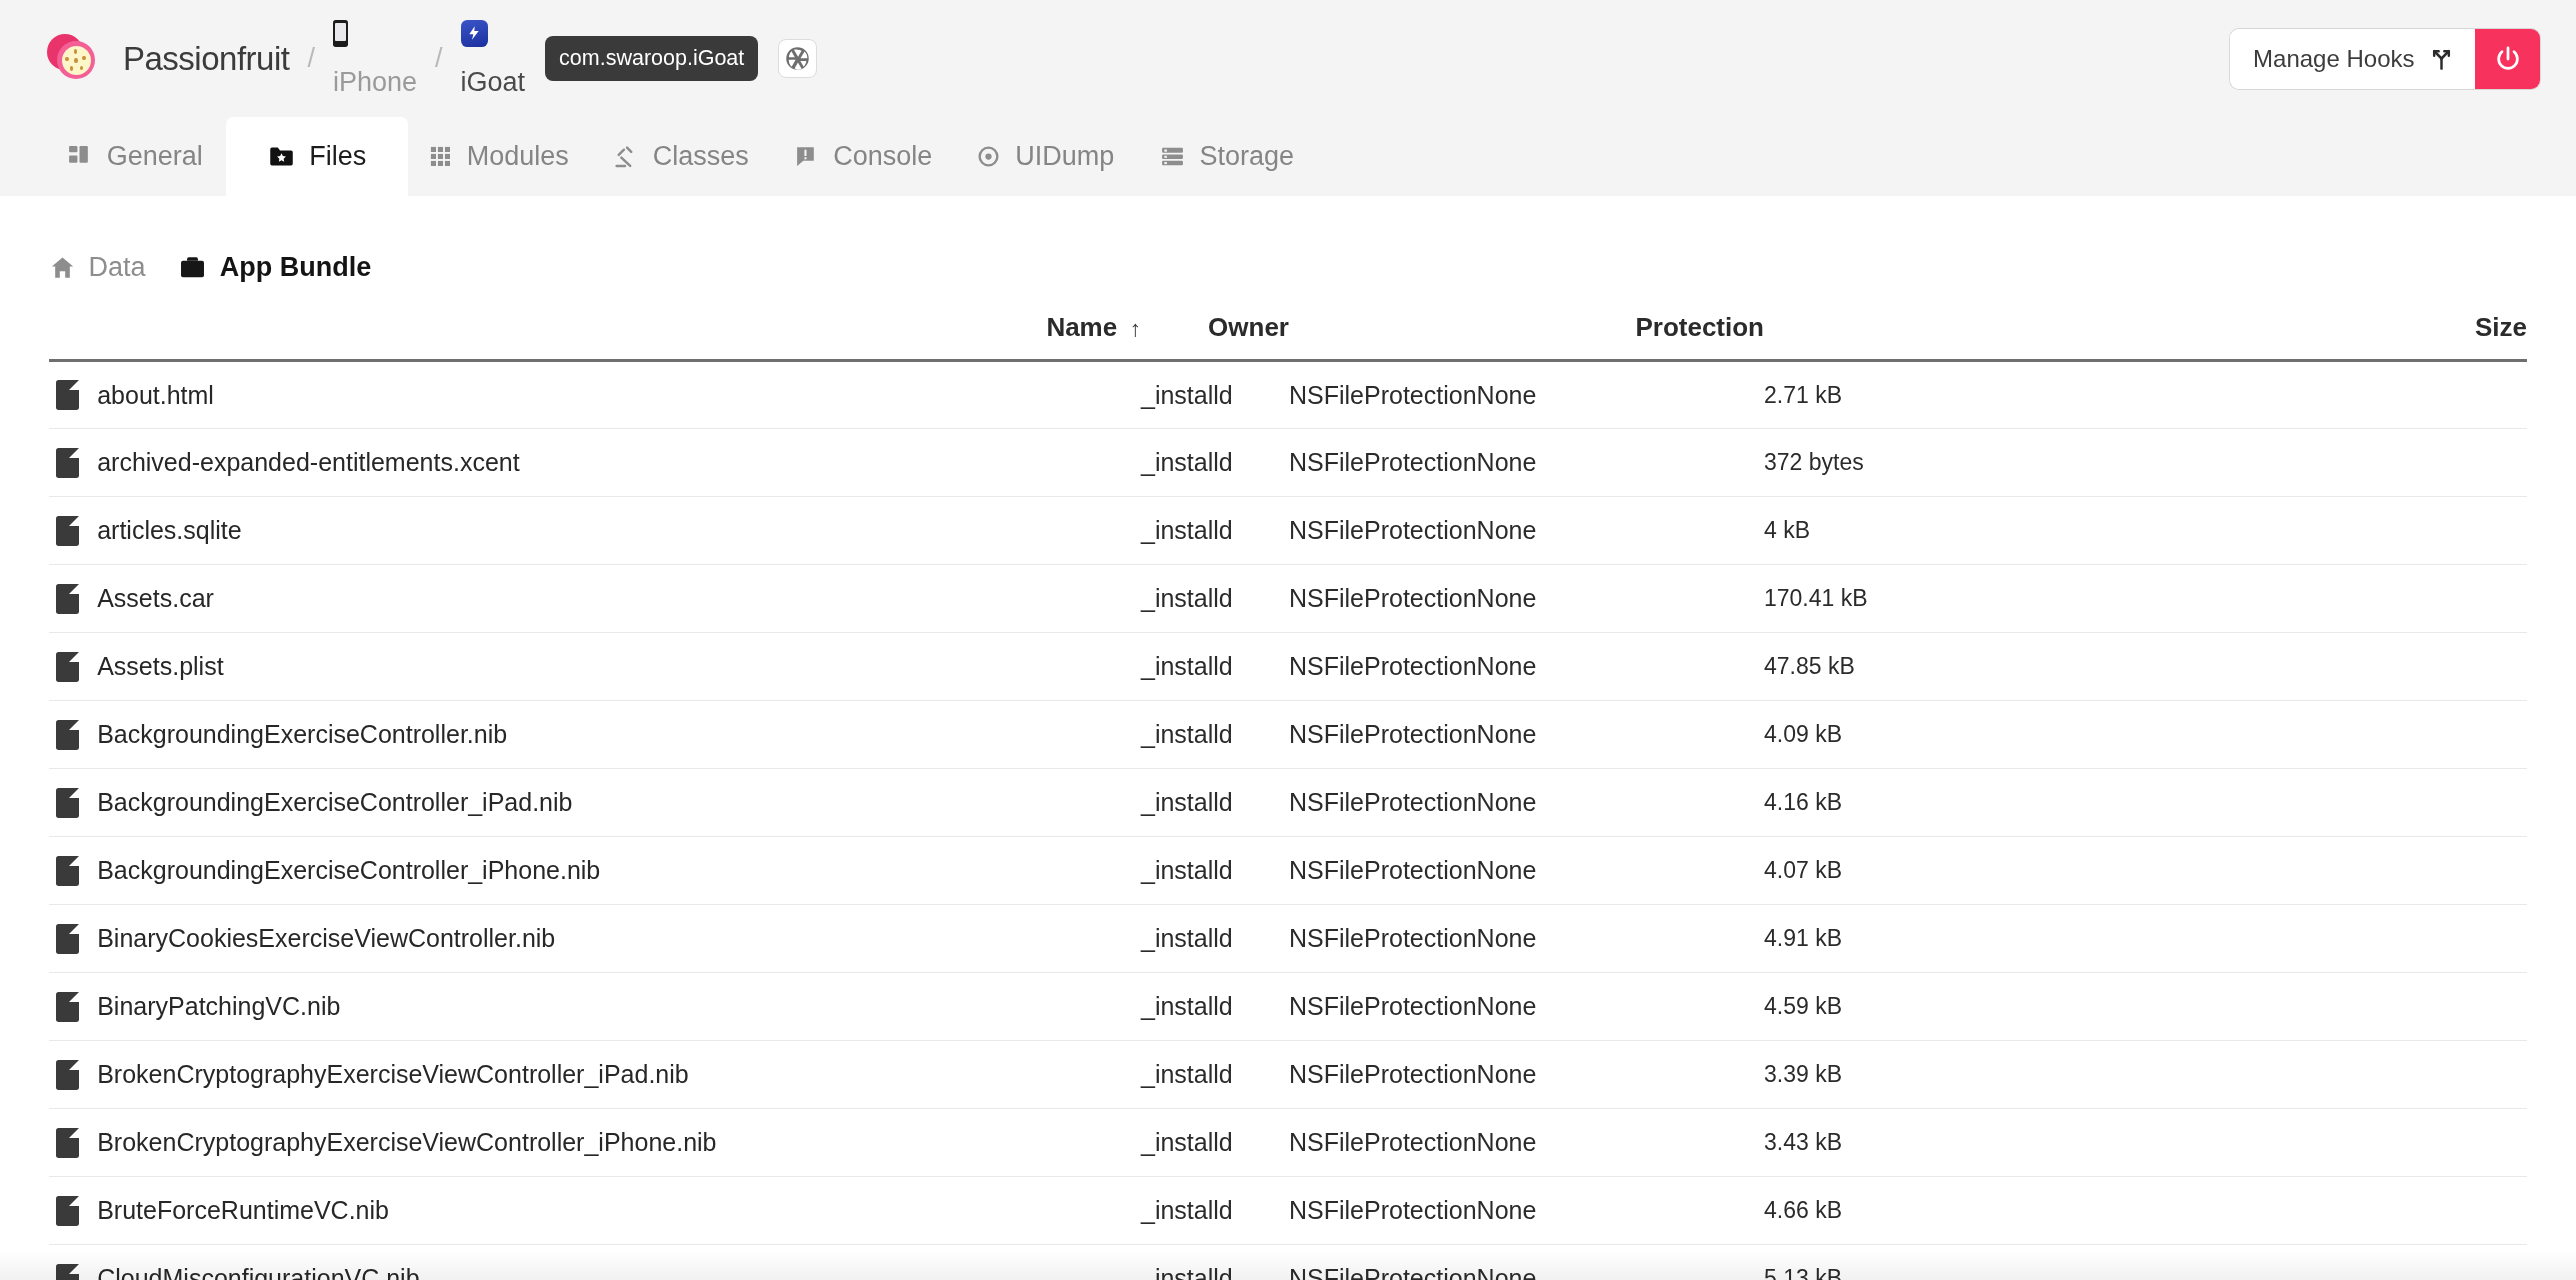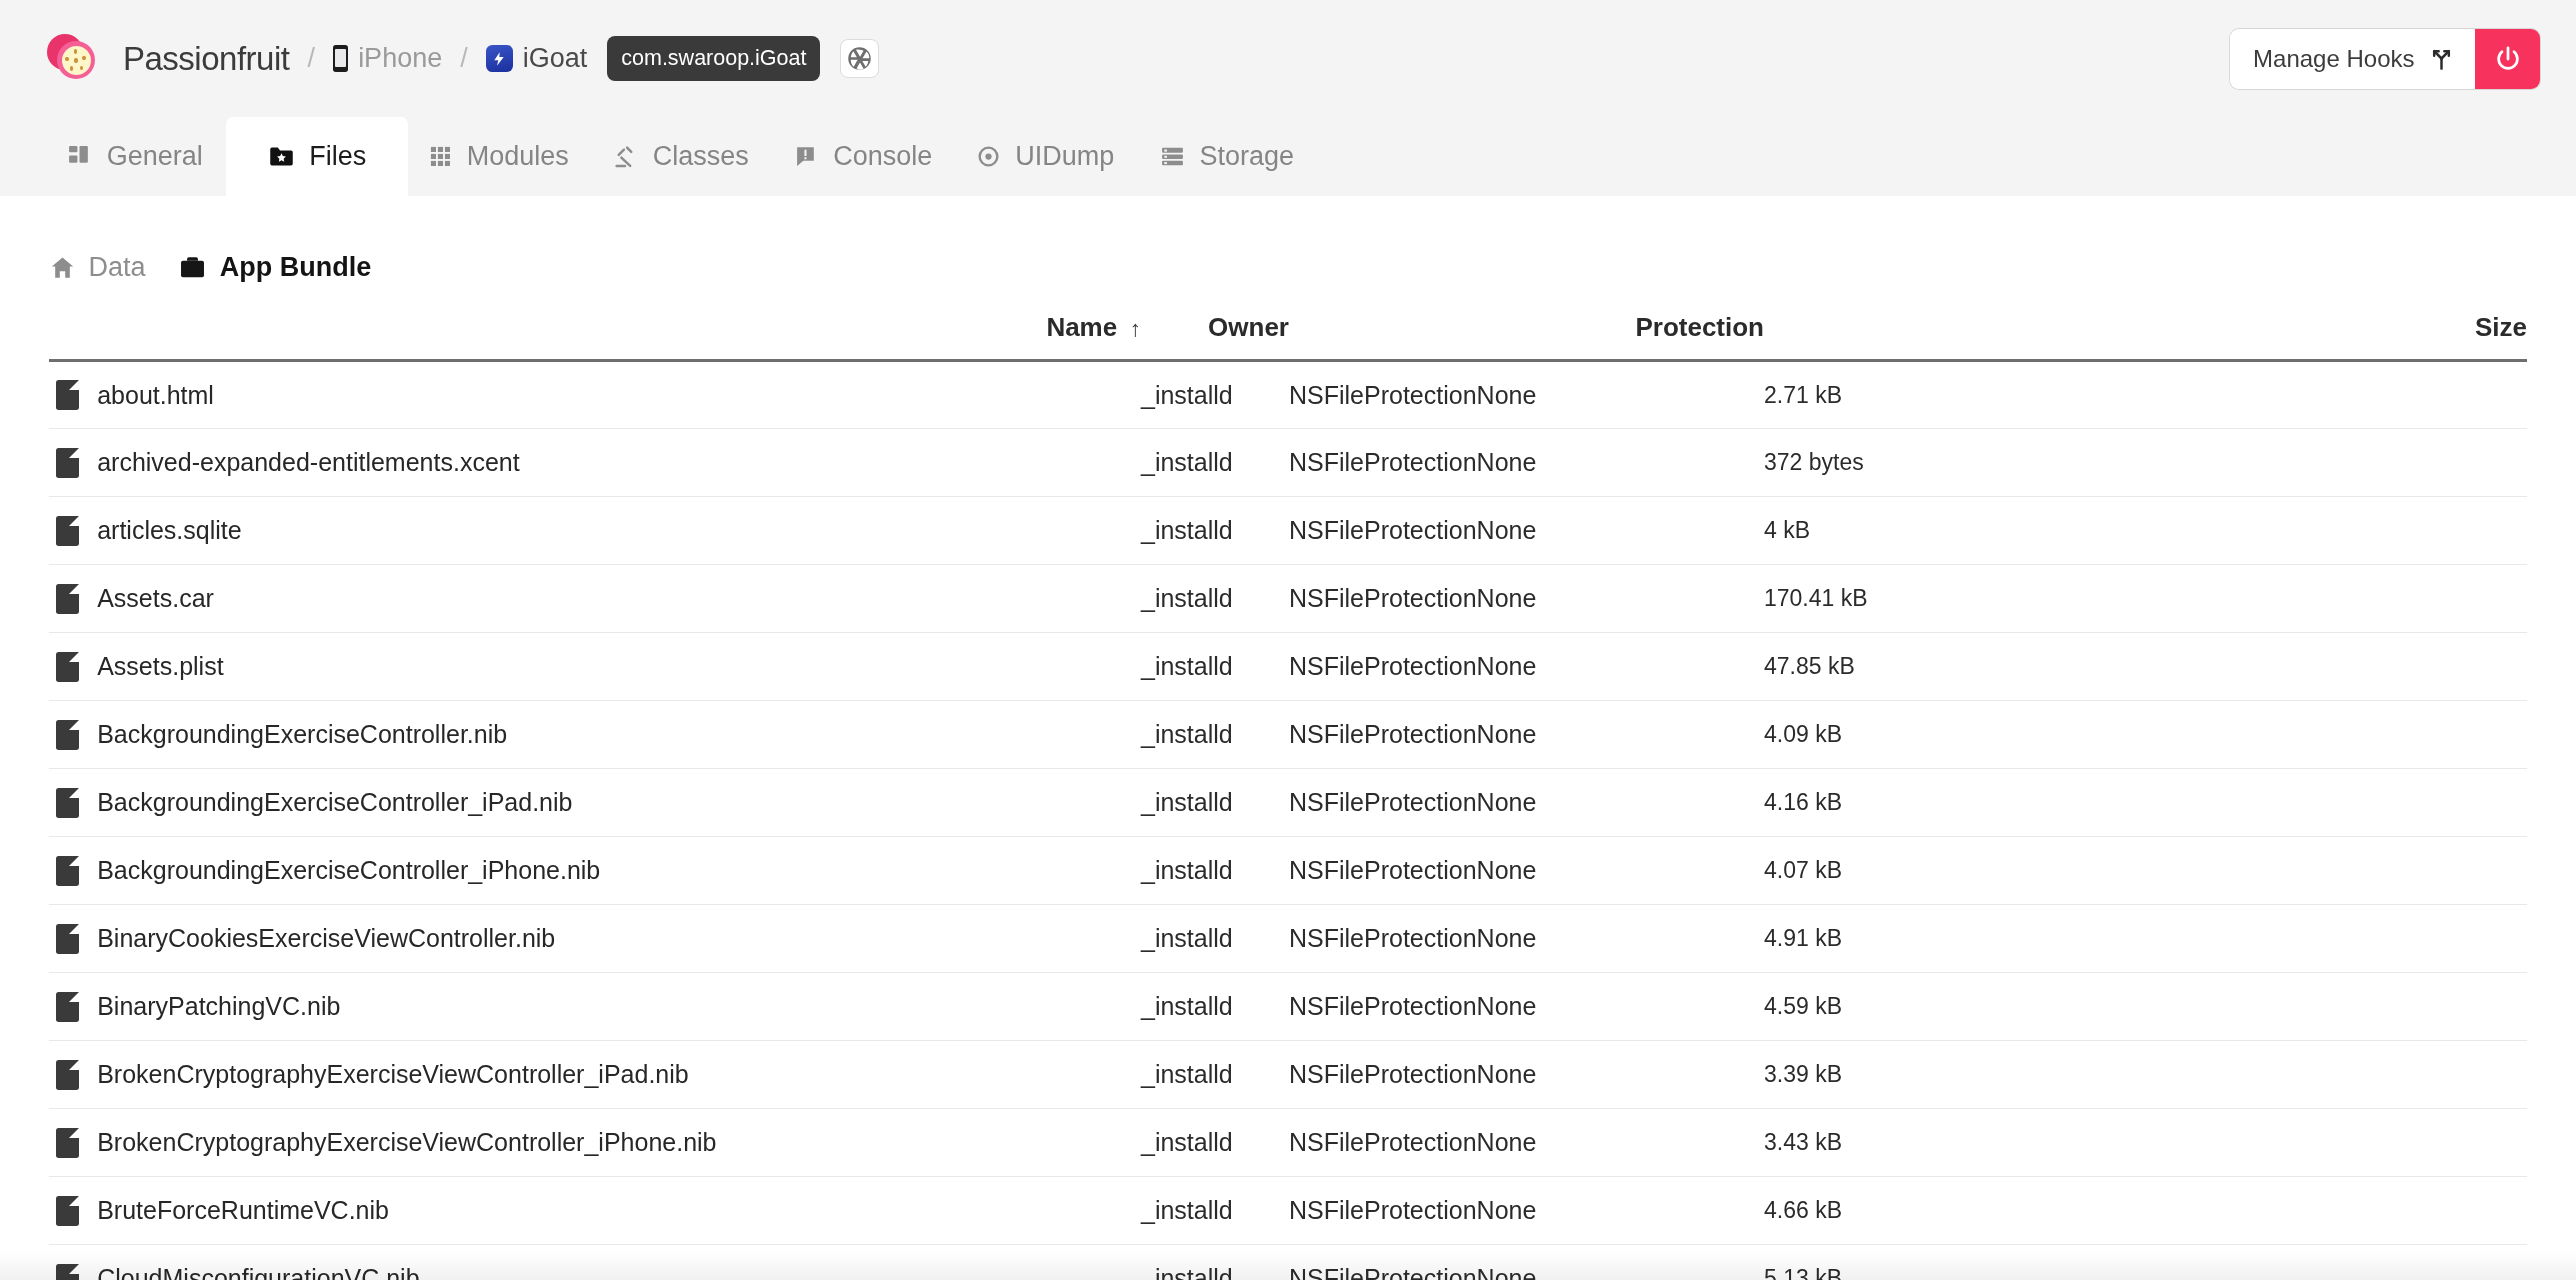--- a/index.html
+++ b/index.html
@@ -37,21 +37,21 @@
     width:29px; height:29px; border-radius:50%;
     background:#fcf6c8; position:relative;
   }
   .seed{ position:absolute; width:3.6px; height:4.5px; border-radius:50%; background:#c8913c; }
   .brandname{
     font-size:33px; font-weight:400; color:#3b3b3b;
     letter-spacing:-0.5px;
   }
   .slash{ color:#b9b9b9; font-size:27px; margin:0 18px; font-weight:300; }
 
-  .crumb{ display:flex; align-items:center; gap:10px; }
+  .crumb{ display:flex; align-items:flex-start; gap:20px;flex-direction:column; }
   .crumb-txt{ font-size:27px; color:#9a9a9a; }
   .crumb-txt.dark{ color:#4a4a4a; }
 
   .icon-phone{
     width:15.2px; height:27px; border-radius:2.7px;
     background:#1c1c1c; position:relative;
   }
   .icon-phone:after{
     content:""; position:absolute; left:2.2px; top:3.6px;
     width:10.8px; height:18px; background:#e9e9ec; border-radius:0.9px;

